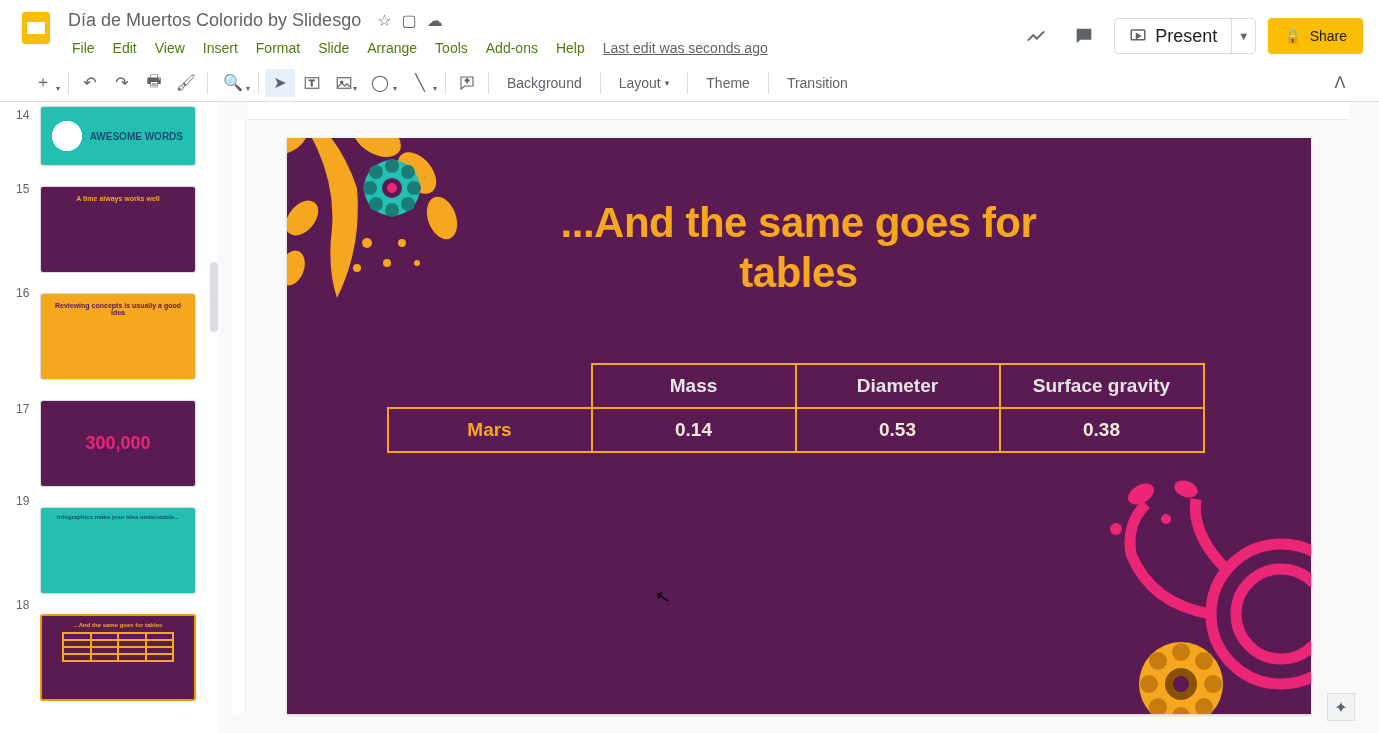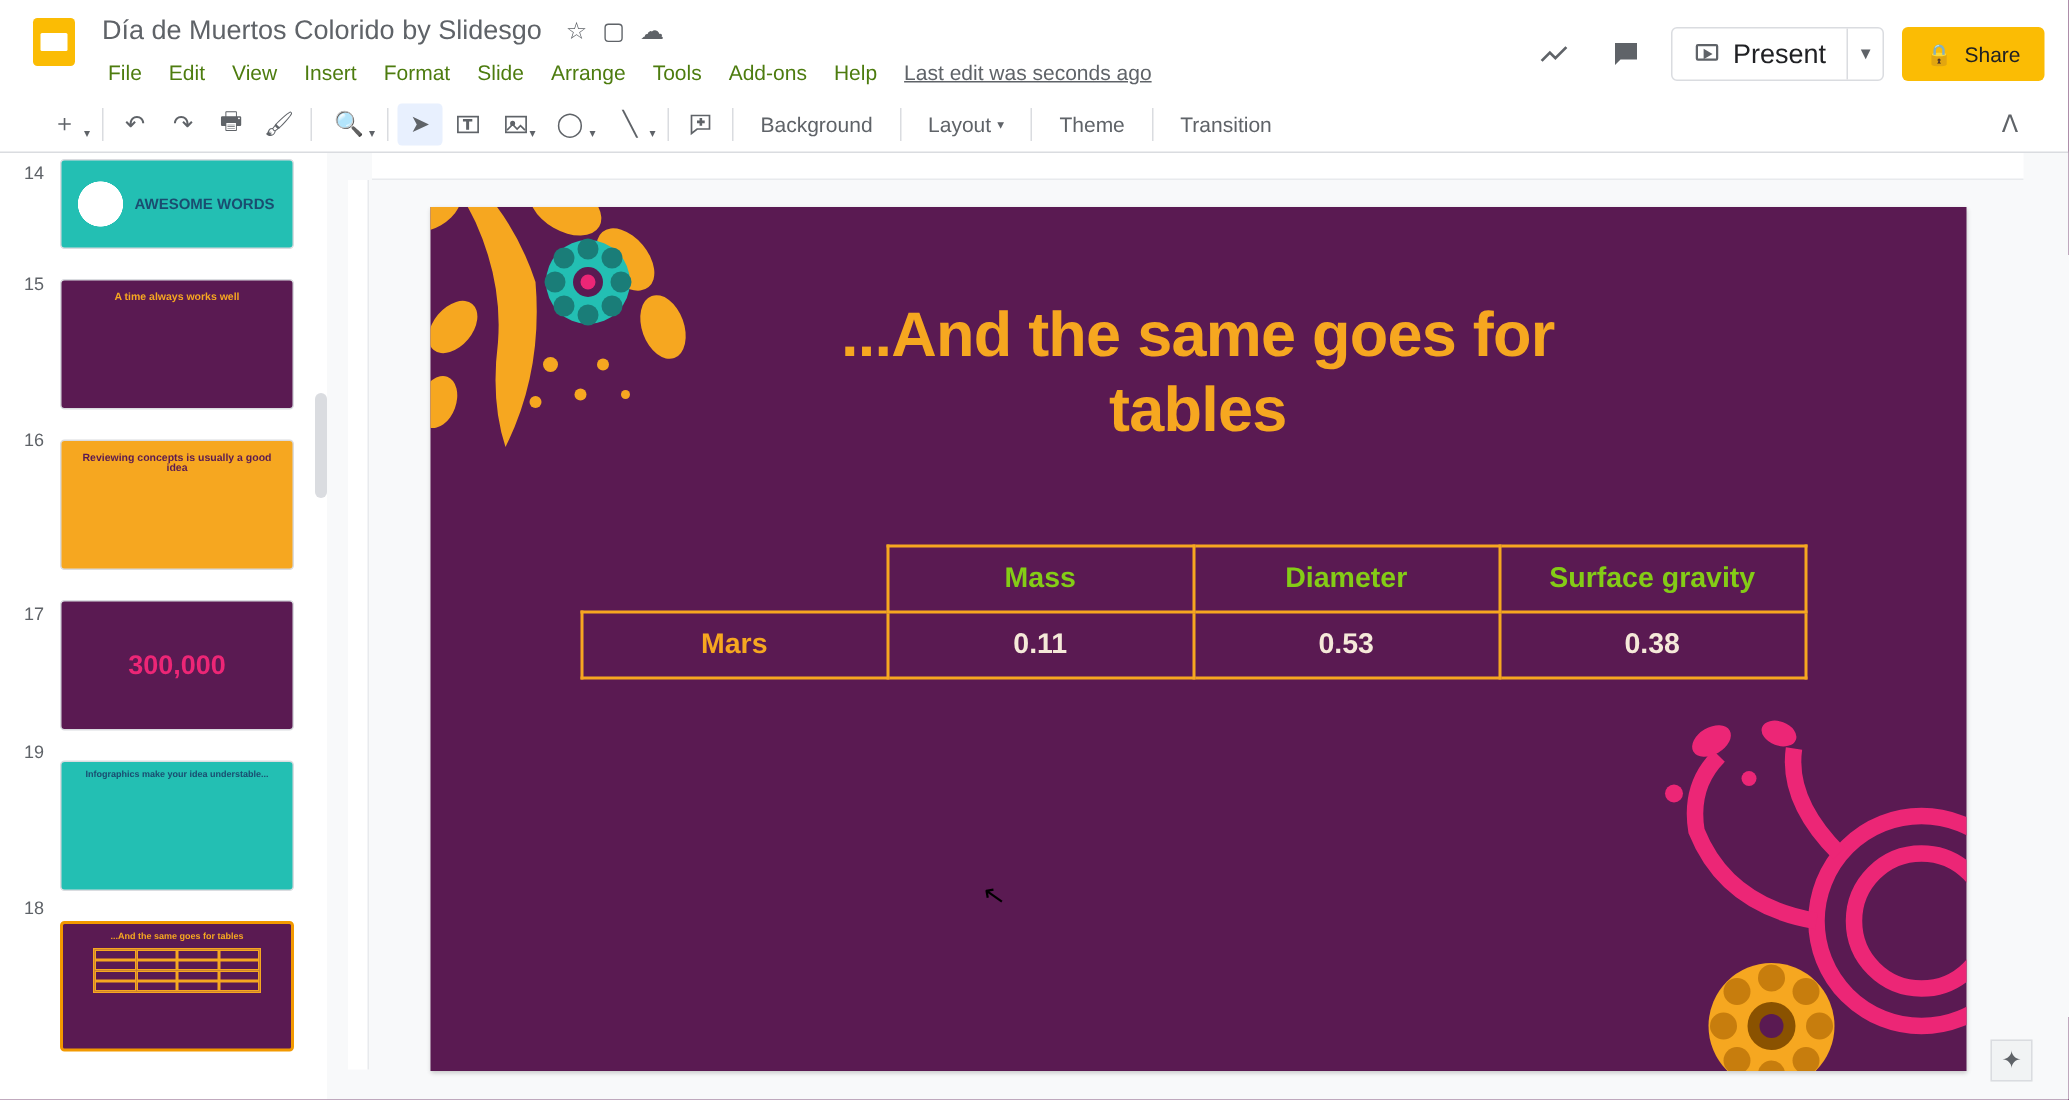--- a/index.html
+++ b/index.html
@@ -52,21 +52,21 @@
 .filmstrip-sb { position: absolute; right: 0; top: 160px; width: 8px; height: 70px; background: #dadce0; border-radius: 4px; }
 .canvas-area { flex: 1; background: #f8f9fa; position: relative; padding: 36px 30px 20px; display: flex; justify-content: center; }
 .ruler-h { position: absolute; top: 0; left: 30px; right: 30px; height: 18px; background: #fff; border-bottom: 1px solid #e8eaed; font-size: 9px; color: #5f6368; display: flex; align-items: center; padding-left: 10px; letter-spacing: 40px; }
 .ruler-v { position: absolute; top: 18px; left: 14px; width: 14px; bottom: 20px; background: #fff; border-right: 1px solid #e8eaed; }
 .slide { width: 1024px; height: 576px; background: #5a1a52; position: relative; overflow: hidden; box-shadow: 0 1px 3px rgba(0,0,0,0.2); }
 .ornament-tl { position: absolute; top: -50px; left: -40px; width: 280px; height: 260px; }
 .slide-title { position: absolute; top: 60px; left: 50%; transform: translateX(-50%); width: 600px; text-align: center; color: #f6a720; font-size: 42px; font-weight: 900; line-height: 1.2; letter-spacing: -0.5px; font-family: 'Arial Black', Gadget, sans-serif; }
 .data-table { position: absolute; top: 225px; left: 100px; border-collapse: collapse; }
 .data-table th, .data-table td { border: 2px solid #f6a720; padding: 10px 0; text-align: center; font-weight: 900; font-size: 19px; width: 204px; height: 44px; }
 .data-table th.corner { border: none; }
-.data-table th { color: #84cc16; }
+.data-table th { color: #e5e5e5; }
 .data-table td.rowh { color: #f6a720; }
 .data-table td.val { color: #f5e9d9; }
 .ornament-br { position: absolute; bottom: -40px; right: -60px; width: 300px; height: 280px; }
 .cursor { position: absolute; top: 448px; left: 368px; font-size: 18px; color: #000; transform: rotate(-10deg); }
 .explore { position: absolute; bottom: 12px; right: 24px; width: 28px; height: 28px; background: #f1f3f4; border: 1px solid #dadce0; display: flex; align-items: center; justify-content: center; color: #5f6368; cursor: pointer; }
 </style>
 </head>
 <body>
 
 <div class="header">
@@ -283,21 +283,21 @@
       <table class="data-table">
         <tbody>
             <tr>
           <th class="corner"></th>
           <th>Mass</th>
           <th>Diameter</th>
           <th>Surface gravity</th>
         </tr>
         <tr>
           <td class="rowh">Mars</td>
-          <td class="val">0.11</td>
+          <td class="val">0.14</td>
           <td class="val">0.53</td>
           <td class="val">0.38</td>
         </tr>
       </tbody>
         </table>
 
       <svg class="ornament-br" viewBox="0 0 300 280">
         <g fill="none" stroke="#ec2676" stroke-width="11">
           <circle cx="210" cy="140" r="70"></circle>
             <circle cx="210" cy="140" r="45"></circle>

